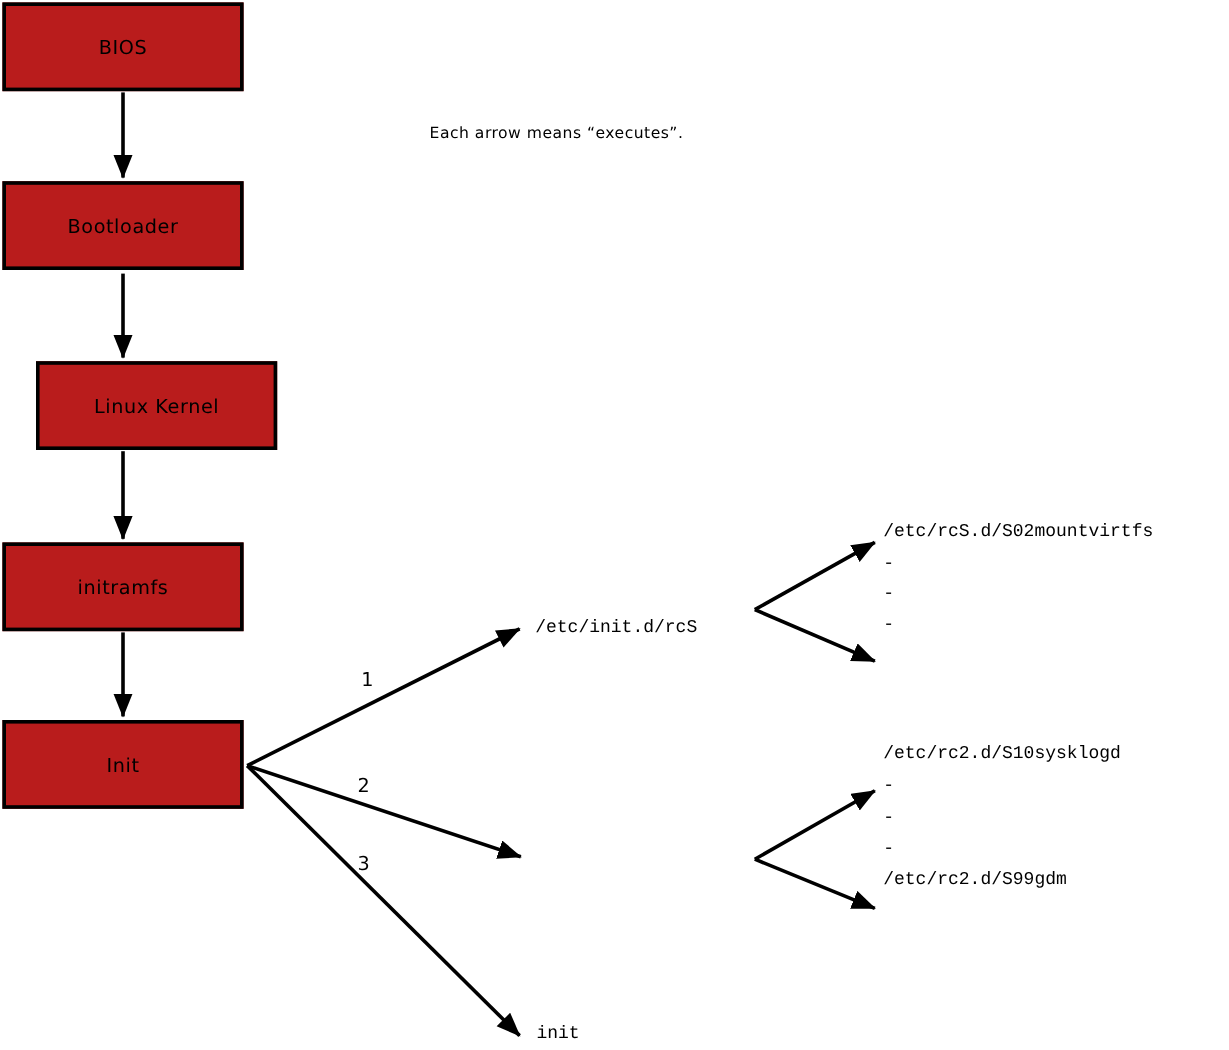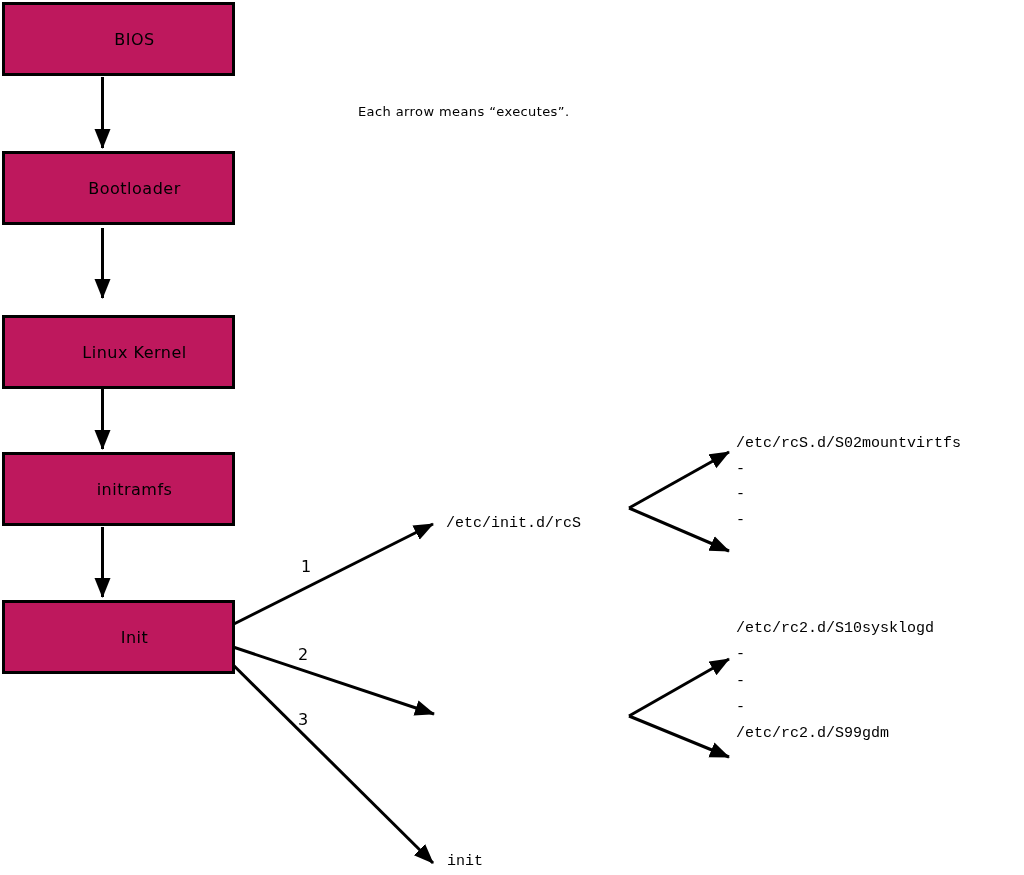--- a/index.html
+++ b/index.html
@@ -24,31 +24,30 @@
     top: 0;
     width: 1024px;
     height: 875px;
   }
   .box {
     position: absolute;
     left: 2px;
     width: 195px;
     height: 68px;
     border: 3px solid #000000;
-    background: #be185d;
+    background: #b91c1c;
     display: flex;
     align-items: center;
     justify-content: center;
     font-size: 16px;
     letter-spacing: 0.5px;
-    padding-left: 32px;
   }
   .box-bios       { top: 2px; }
   .box-bootloader { top: 151px; }
-  .box-kernel     { top: 315px; }
+  .box-kernel     { top: 301px; margin-left: 28px; }
   .box-initramfs  { top: 452px; }
   .box-init       { top: 600px; }
 
   .note {
     position: absolute;
     left: 358px;
     top: 104px;
     font-size: 13px;
     letter-spacing: 0.4px;
     white-space: nowrap;

